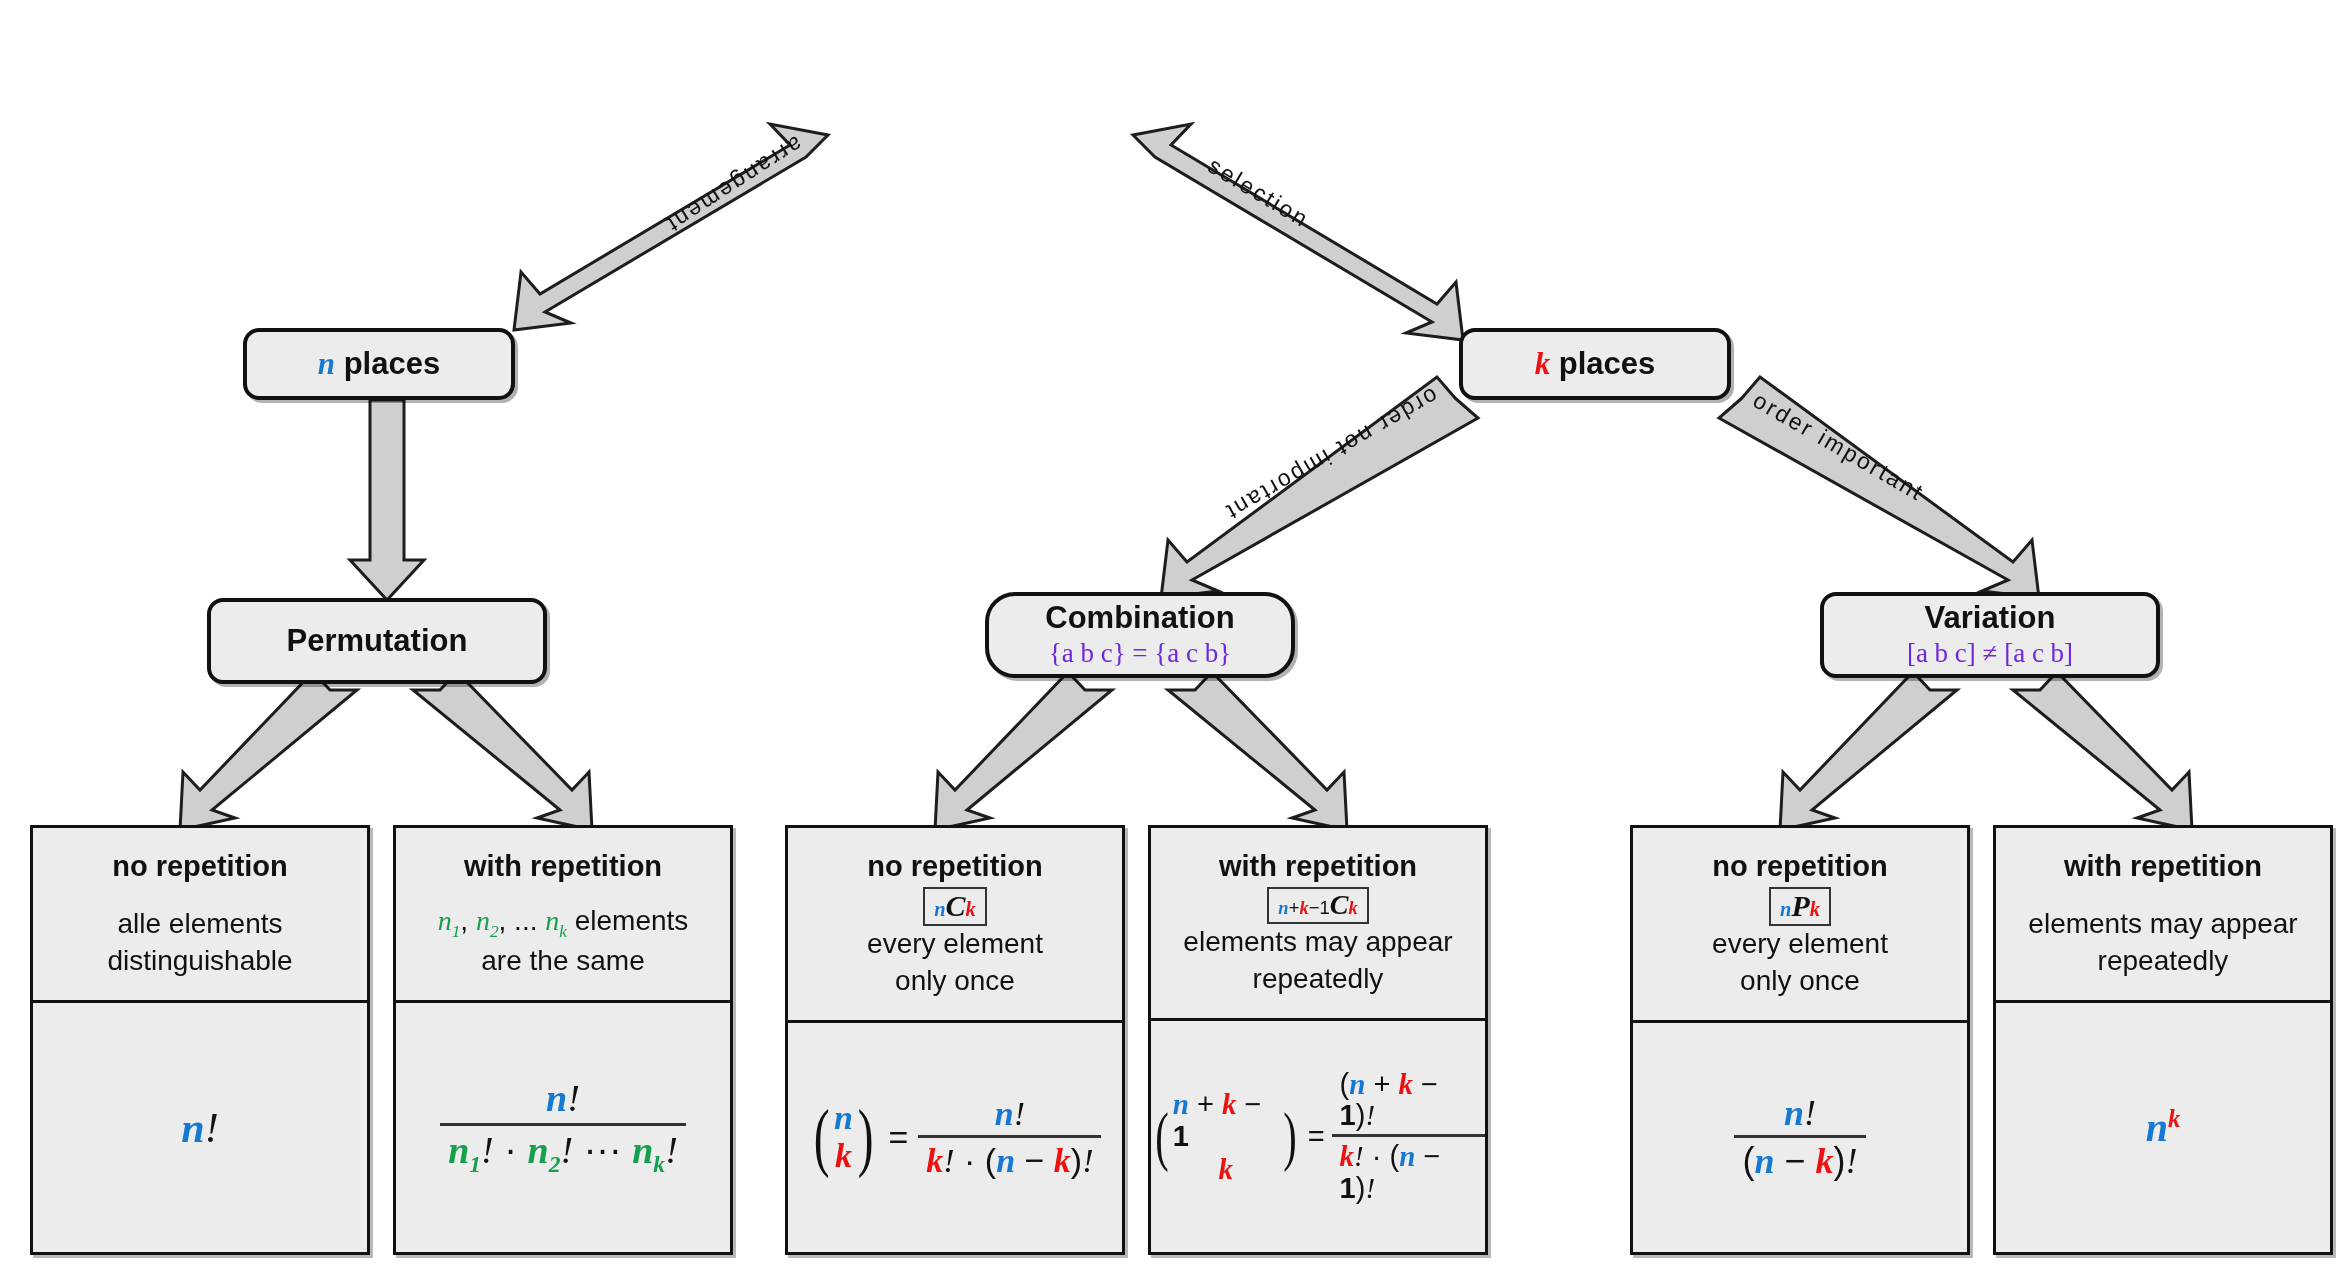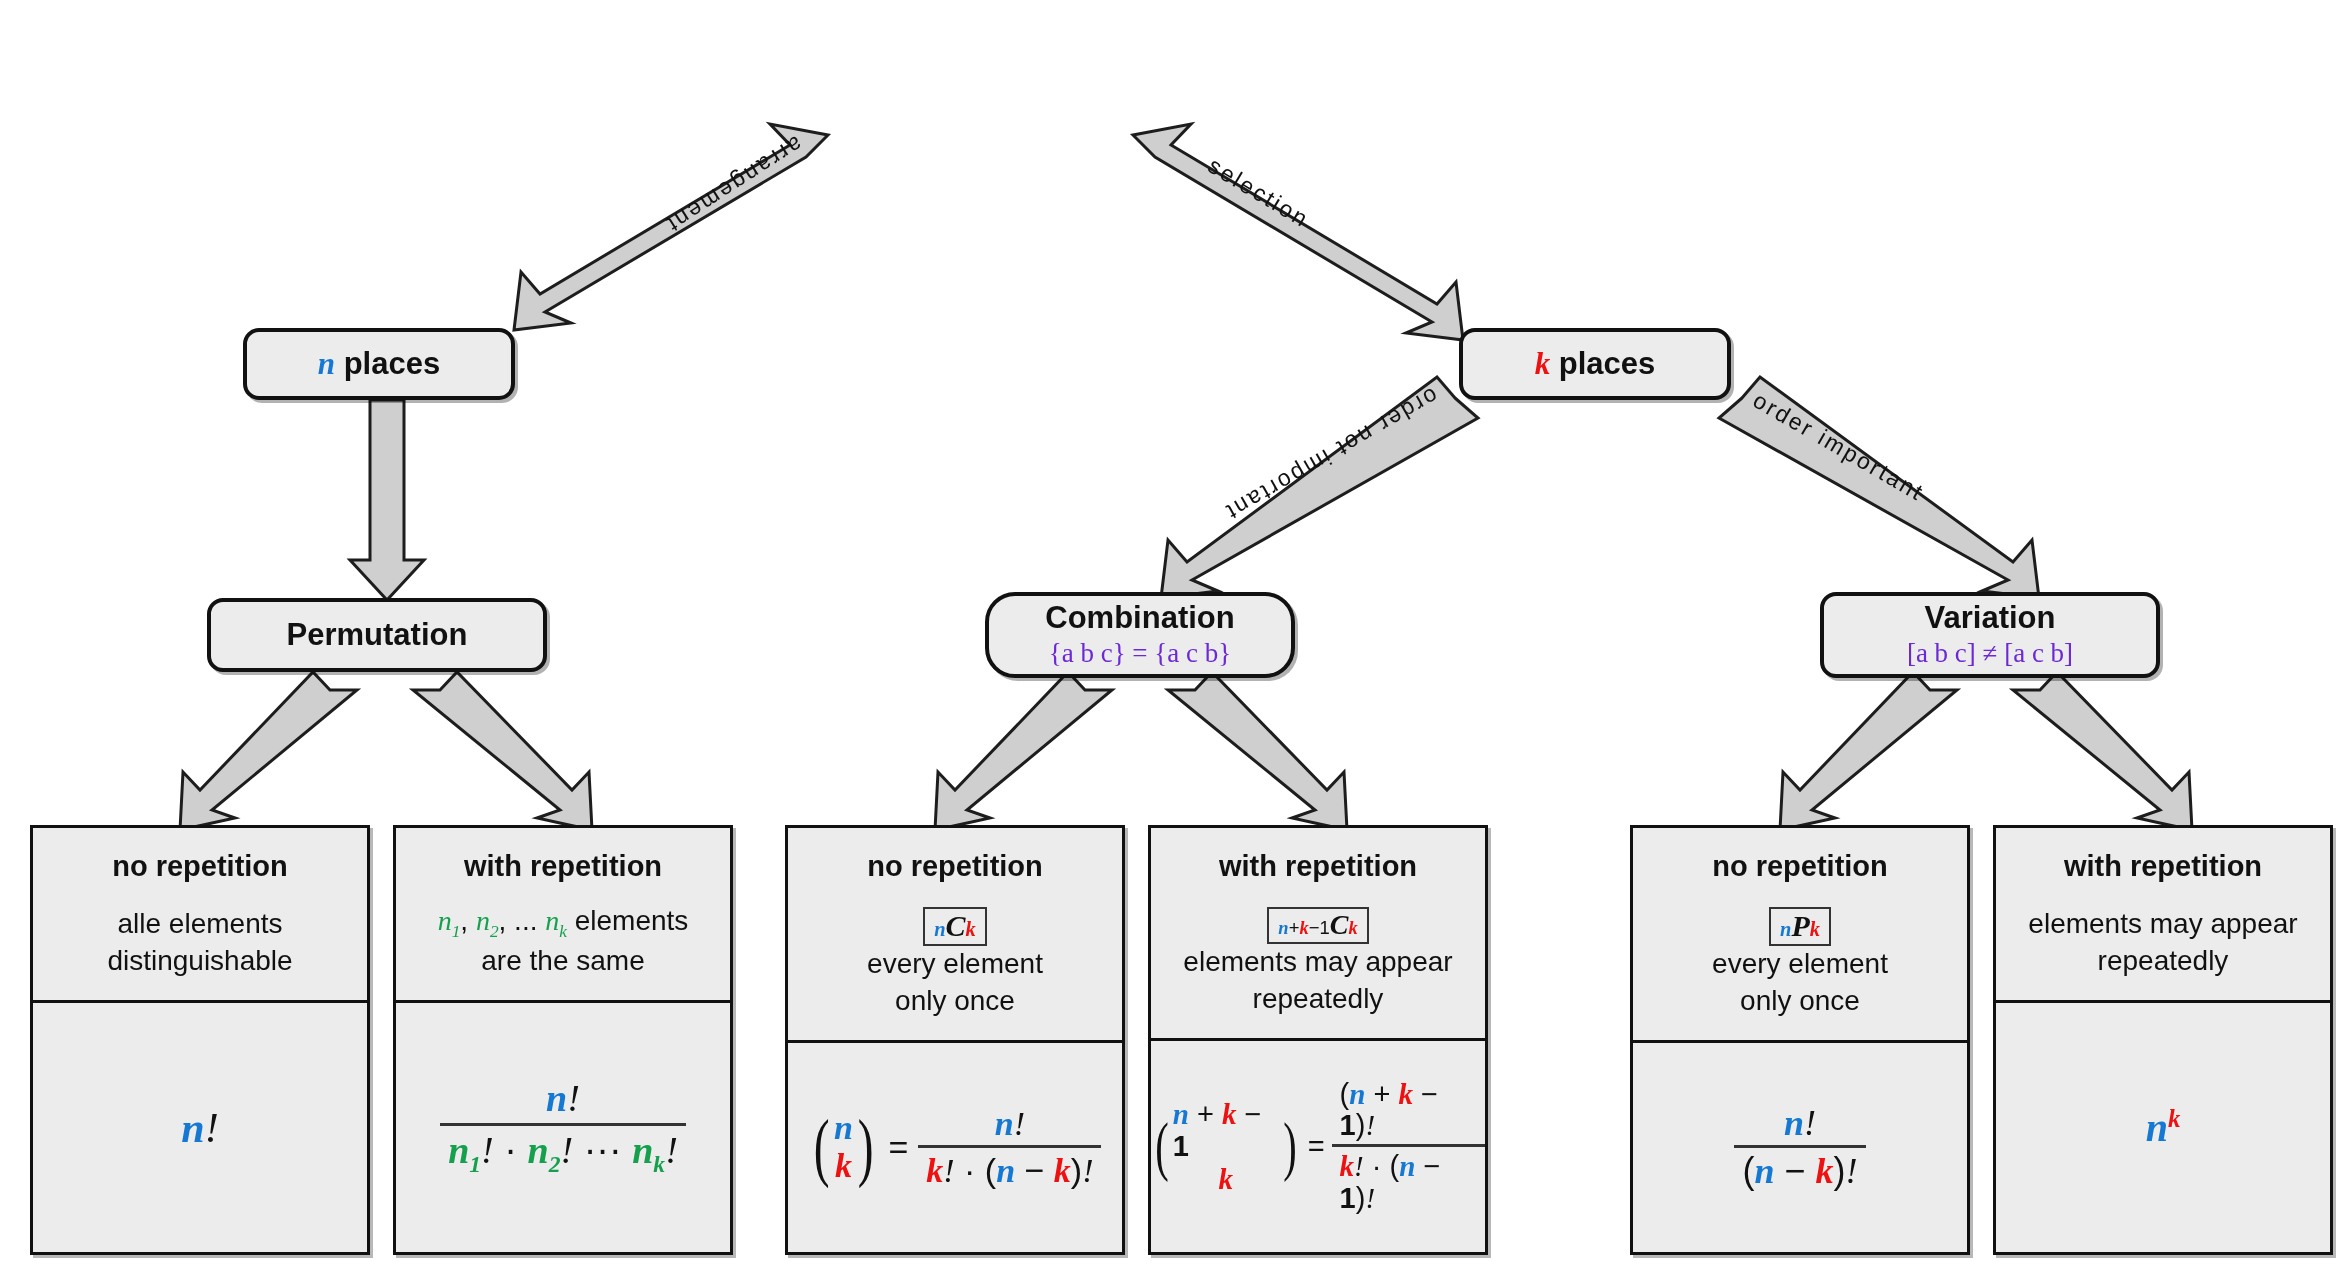--- a/index.html
+++ b/index.html
@@ -18,21 +18,21 @@
   .node .t2{font-size:27px;color:#6d28d9;line-height:1.15;white-space:nowrap;
             font-family:"Liberation Serif",serif;margin-top:2px;}
 
   
   .leaf{position:absolute;box-sizing:border-box;background:#ececec;
         border:3px solid #111;display:flex;flex-direction:column;
         box-shadow:3px 3px 0 rgba(0,0,0,.28);z-index:5;}
   .leaf .top{flex:0 0 175px;display:flex;flex-direction:column;
              align-items:center;border-bottom:3px solid #111;padding-top:22px;box-sizing:border-box;}
   .leaf .hd{font-size:29px;font-weight:bold;color:#111;white-space:nowrap;}
-  .leaf .sym{margin-top:24px;border:2px solid #333;background:#ececec;
+  .leaf .sym{margin-top:4px;border:2px solid #333;background:#ececec;
              padding:2px 9px 3px 9px;line-height:1;}
   .leaf .desc{margin-top:auto;margin-bottom:20px;text-align:center;
               font-size:28px;color:#111;line-height:1.32;width:100%;}
   .leaf .fx{flex:1 1 auto;display:flex;align-items:center;justify-content:center;}
 
   
   .m{font-family:"Liberation Serif",serif;font-style:italic;text-align:right;}
   .mb{font-family:"Liberation Serif",serif;font-style:italic;font-weight:bold;}
   .bl{color:#1578d2;} .rd{color:#ee1111;} .gr{color:#16a04e;} .bk{color:#111;}
 
@@ -103,21 +103,21 @@
     </div>
   </div>
 
   <div class="node" style="left:1459px;top:328px;width:272px;height:72px;">
     <div class="t1">
       <span class="mb rd">k</span>
       <span>places</span>
     </div>
   </div>
 
-  <div class="node" style="left:207px;top:598px;width:340px;height:74px;">
+  <div class="node" style="left:207px;top:598px;width:340px;height:86px;">
     <div class="t1">Permutation</div>
   </div>
 
   <div class="node" style="left:985px;top:592px;width:310px;height:86px;border-radius:30px;">
     <div class="t1">Combination</div>
     <div class="t2">{a b c} = {a c b}</div>
   </div>
 
   <div class="node" style="left:1820px;top:592px;width:340px;height:86px;">
     <div class="t1">Variation</div>

